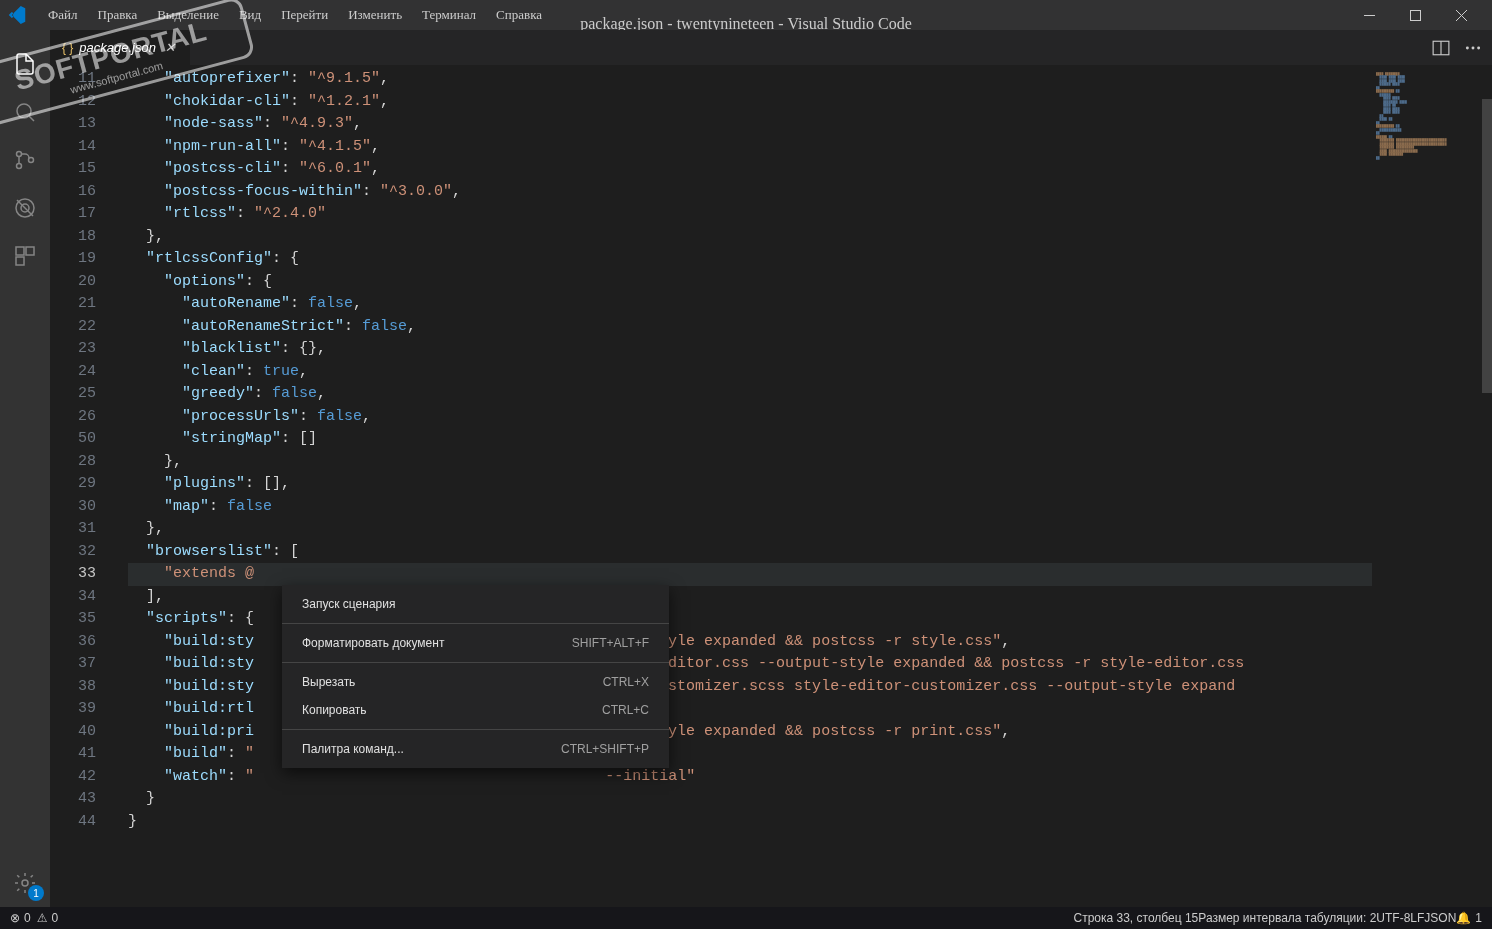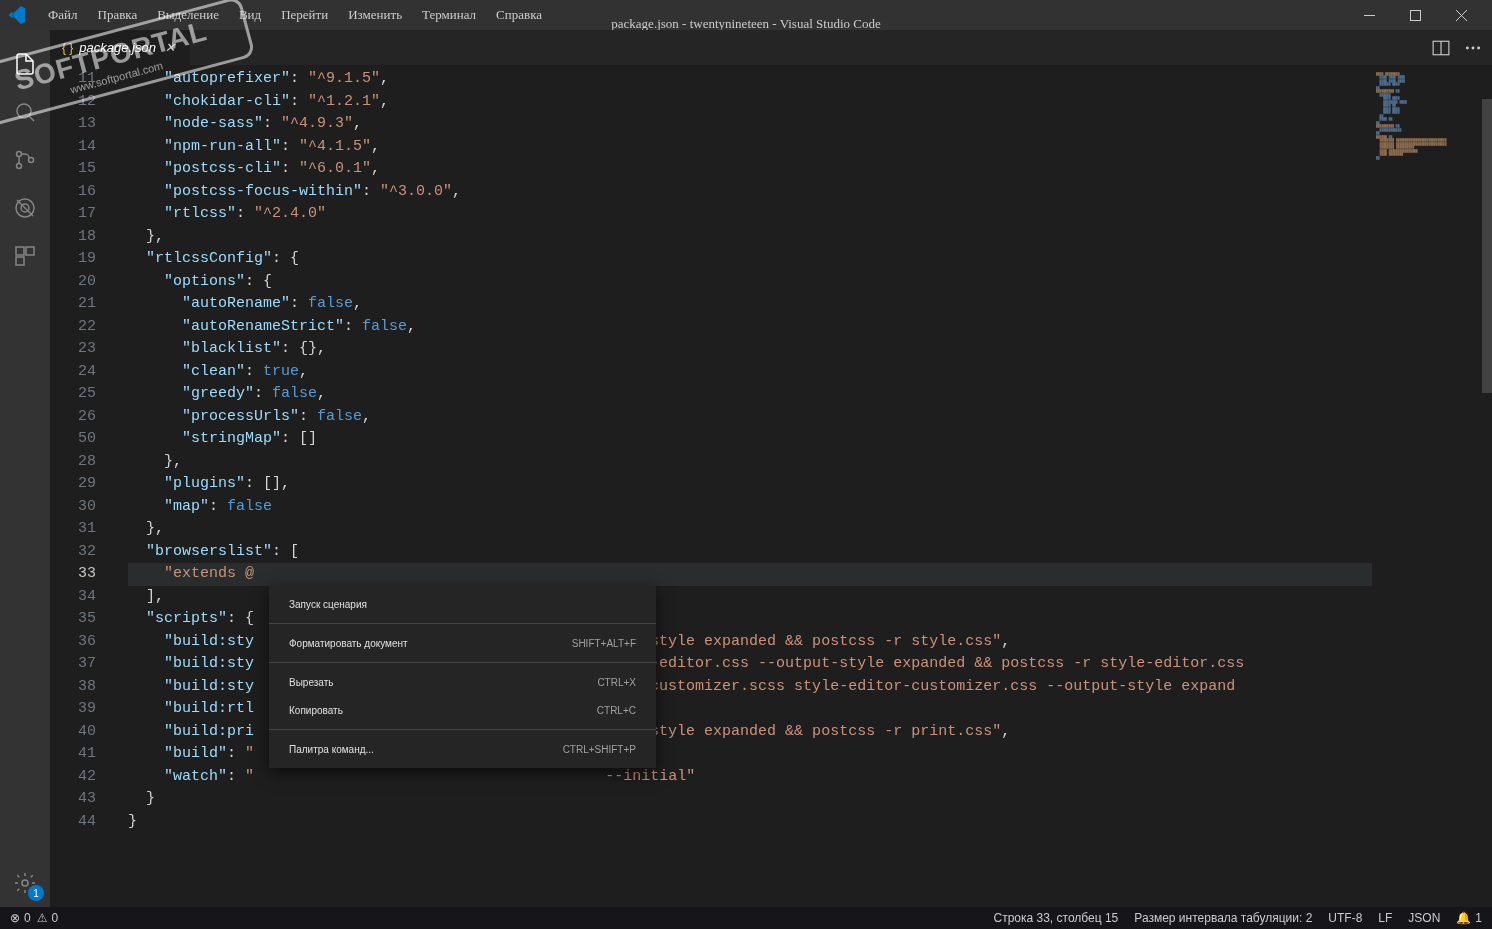--- a/index.html
+++ b/index.html
@@ -33,21 +33,21 @@
   height: 30px;
   line-height: 30px;
   color: #cccccc;
   cursor: default;
 }
 .window-title {
   position: absolute;
   left: 50%;
   transform: translateX(-50%);
   color: #cccccc;
-  font-size: 13px;
+  font-size: 16px;
   margin-top: 18px;
 }
 .win-controls {
   margin-left: auto;
   display: flex;
 }
 .win-btn {
   width: 46px;
   height: 30px;
   display: flex;
@@ -182,29 +182,29 @@
   font-size: 3px;
   line-height: 3.5px;
   color: #4d6b8a;
   white-space: pre;
   overflow: hidden;
   font-family: Consolas, monospace;
 }
 .mm-box span.mk { color: #8a6b4d; }
 .context-menu {
   position: absolute;
-  left: 269px;
+  left: 282px;
   top: 585px;
   width: 387px;
   background: #252526;
   box-shadow: 0 5px 15px rgba(0,0,0,0.6);
   z-index: 100;
   padding: 5px 0;
   color: #e0e0e0;
-  font-size: 10px;
+  font-size: 12px;
 }
 .cm-item {
   height: 28px;
   display: flex;
   align-items: center;
   padding: 0 20px;
   justify-content: space-between;
 }
 .cm-sep {
   height: 1px;
@@ -215,21 +215,21 @@
 .status-bar {
   height: 22px;
   background: #16161a;
   display: flex;
   align-items: center;
   padding: 0 10px;
   color: #cccccc;
   font-size: 12px;
 }
 .sb-left { display: flex; align-items: center; gap: 6px; }
-.sb-right { margin-left: auto; display: flex; align-items: flex-start; gap: 16px; }
+.sb-right { margin-left: auto; display: flex; align-items: flex-start; }
 .sb-item { display: flex; align-items: center; gap: 4px; }
 .watermark {
   position: absolute;
   left: -20px;
   top: 30px;
   width: 280px;
   height: 120px;
   transform: rotate(-15deg);
   z-index: 50;
   pointer-events: none;

